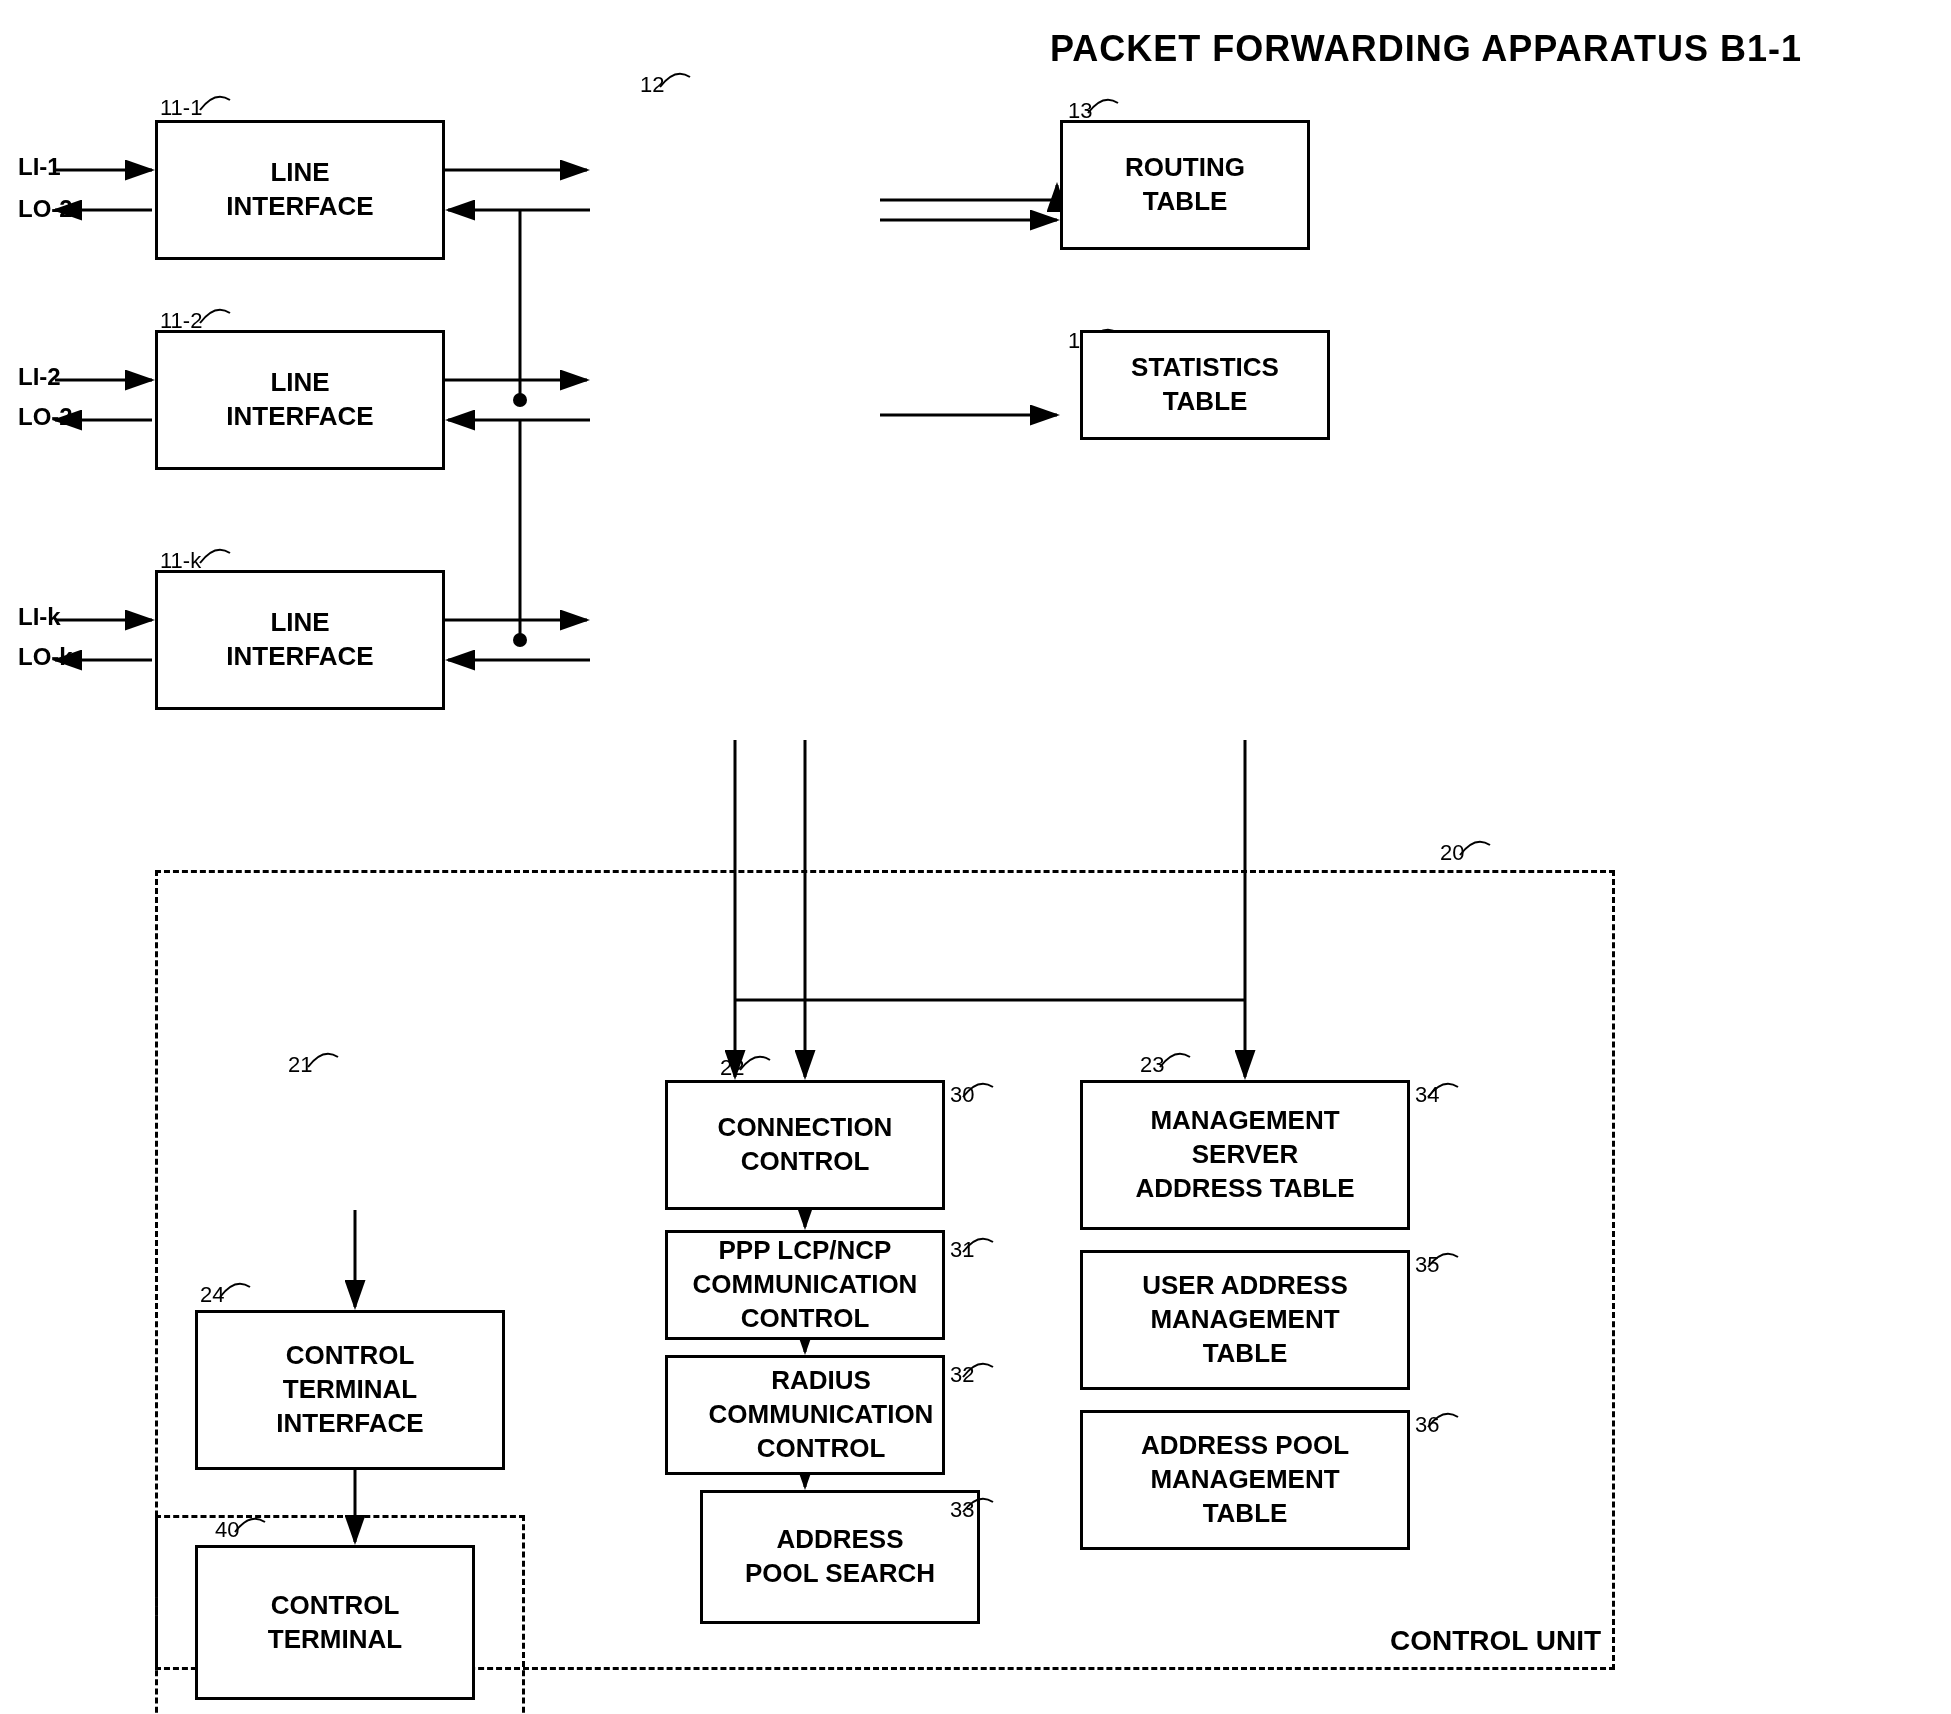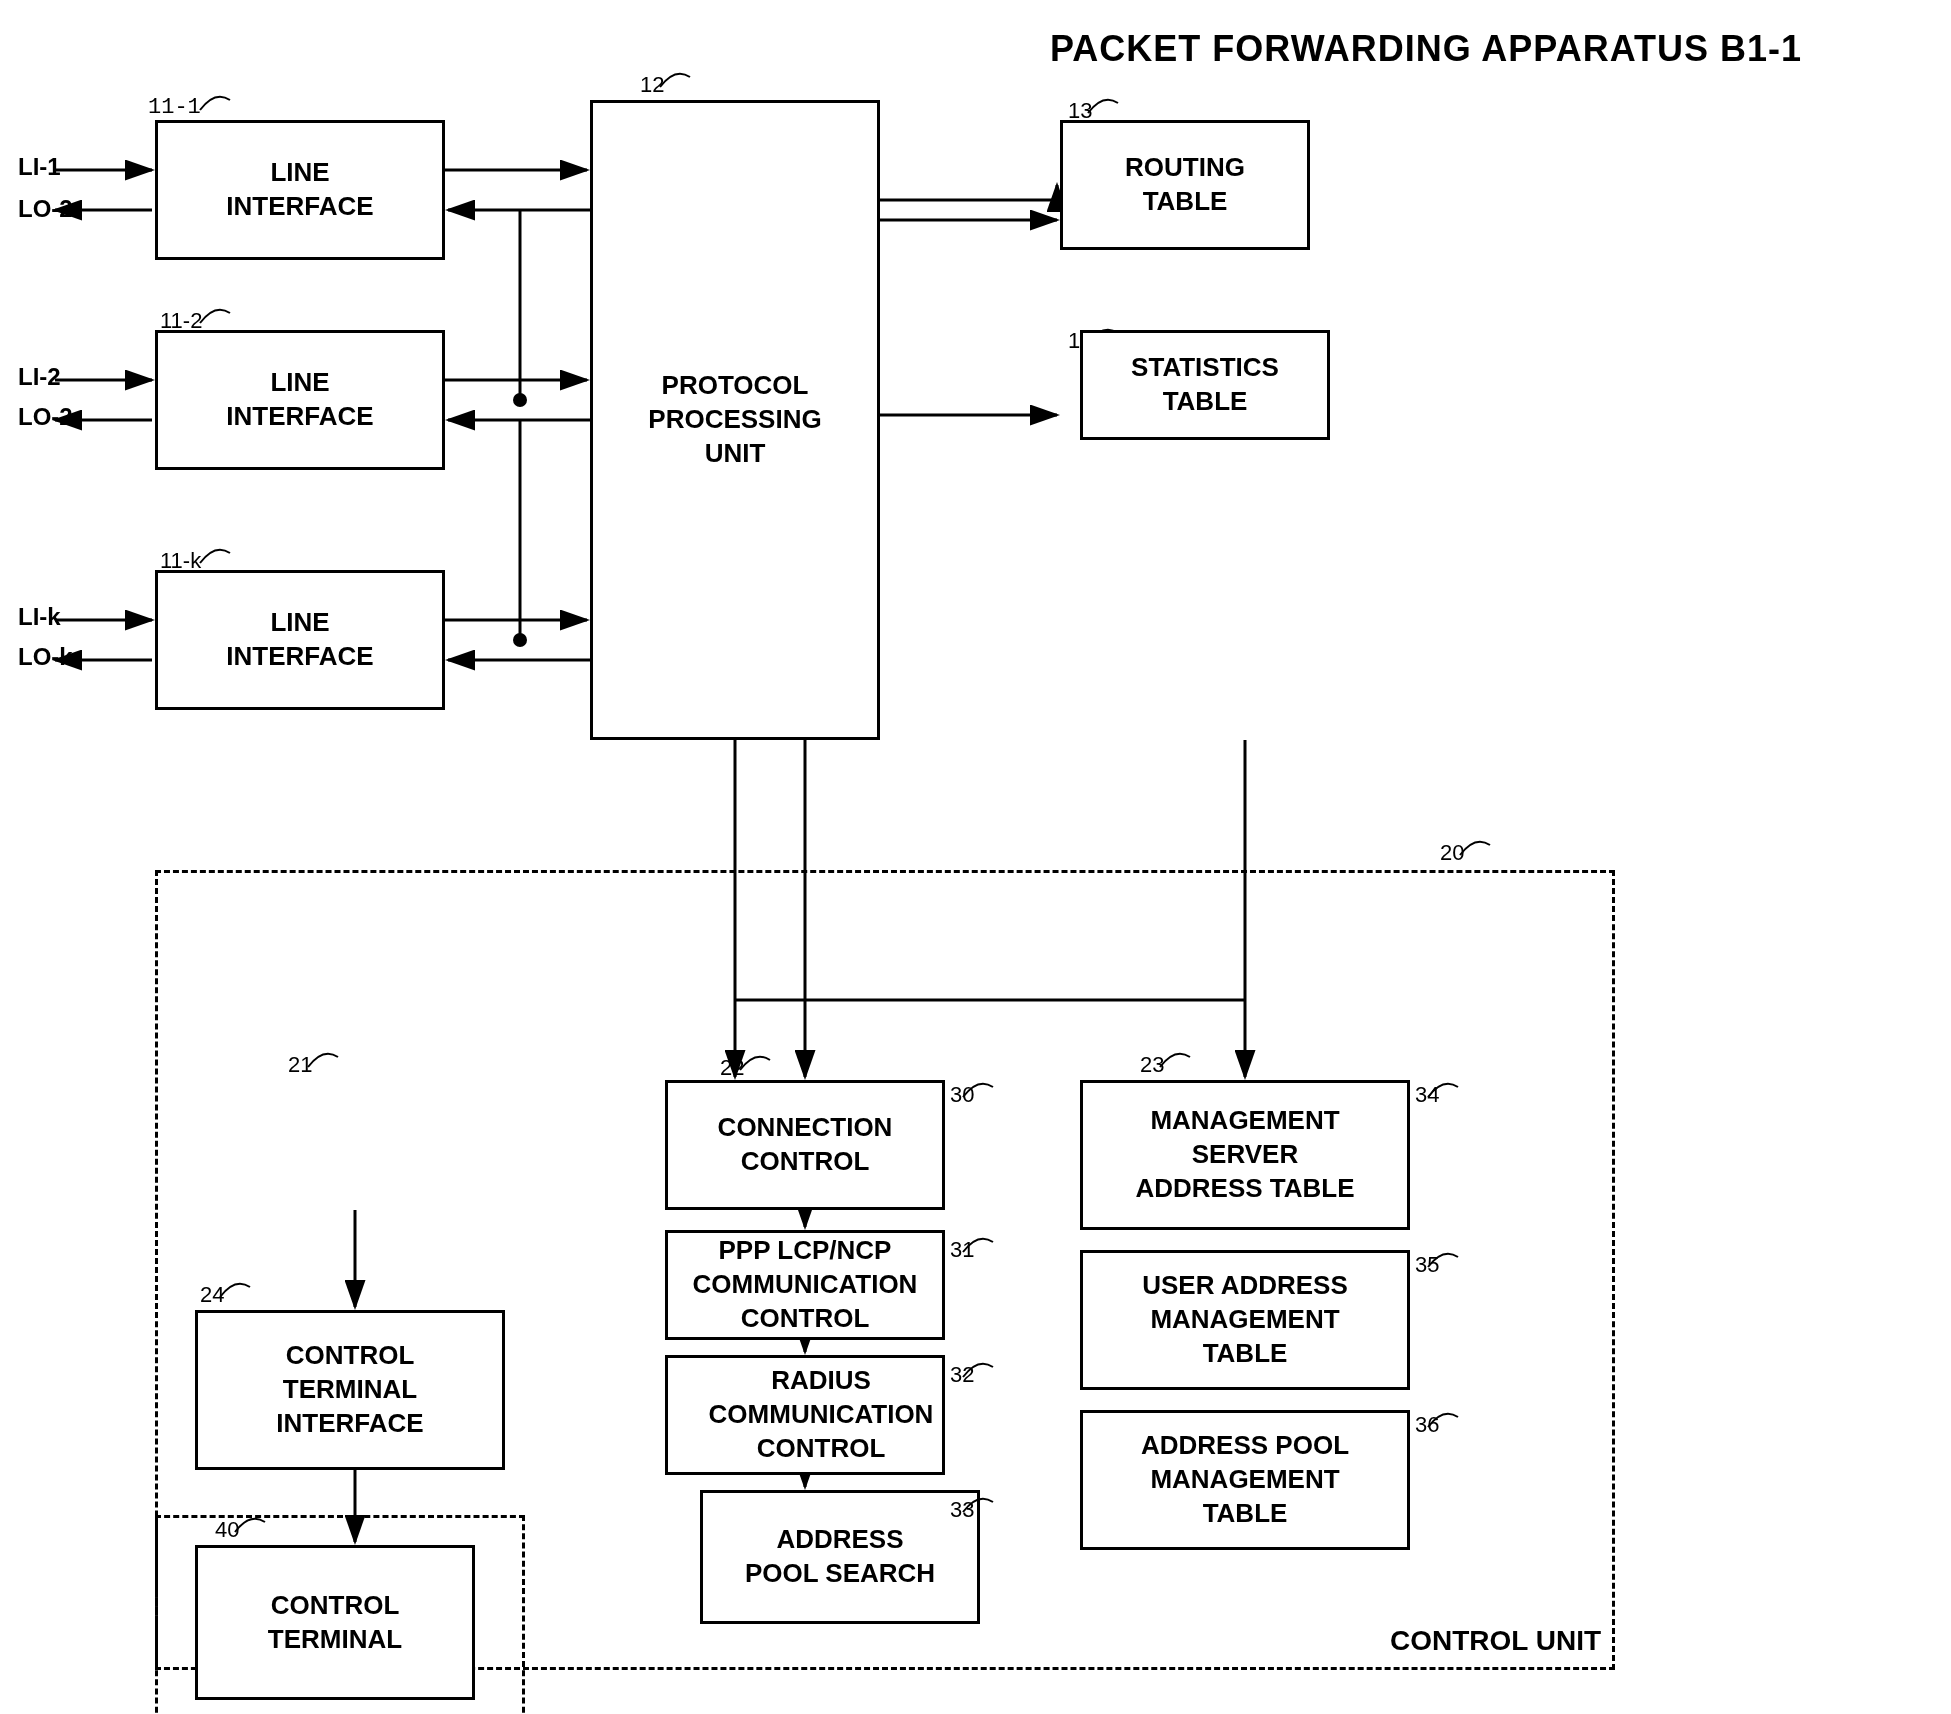--- a/index.html
+++ b/index.html
@@ -195,21 +195,21 @@
 
   </svg>
 
   <div class="label" style="left:18px; top:153px;">LI-1</div>
   <div class="label" style="left:18px; top:195px;">LO-2</div>
   <div class="label" style="left:18px; top:363px;">LI-2</div>
   <div class="label" style="left:18px; top:403px;text-align:center;">LO-2</div>
   <div class="label" style="left:18px; top:603px;">LI-k</div>
   <div class="label" style="left:18px; top:643px;">LO-k</div>
 
-  <div class="ref" style="left:148px; top:95px;font-family:Liberation Mono, monospace;">11-1</div>
+  <div class="ref" style="left:160px; top:95px;">11-1</div>
 
   <svg style="position:absolute;left:195px;top:85px;width:40px;height:30px;">
     <path d="M5,25 Q20,5 35,15" stroke="#000" stroke-width="2" fill="none"></path>
   </svg>
 
   <div class="ref" style="left:160px; top:308px;">11-2</div>
   <svg style="position:absolute;left:195px;top:298px;width:40px;height:30px;">
     <path d="M5,25 Q20,5 35,15" stroke="#000" stroke-width="2" fill="none"></path>
   </svg>
 
@@ -228,23 +228,20 @@
 
   <div class="box box-lik">
     <span>LINE<br>INTERFACE</span>
   </div>
 
   <div class="ref" style="left:640px; top:72px;">12</div>
   <svg style="position:absolute;left:655px;top:62px;width:40px;height:30px;">
     <path d="M5,25 Q20,5 35,15" stroke="#000" stroke-width="2" fill="none"></path>
   </svg>
 
-  <div class="box box-ppu">
-    <span>PROTOCOL<br>PROCESSING<br>UNIT</span>
-  </div>
 
   <div class="ref" style="left:1068px; top:98px;">13</div>
   <svg style="position:absolute;left:1083px;top:88px;width:40px;height:30px;">
     <path d="M5,25 Q20,5 35,15" stroke="#000" stroke-width="2" fill="none"></path>
   </svg>
 
   <div class="box box-rt">
     <span>ROUTING<br>TABLE</span>
   </div>
 

